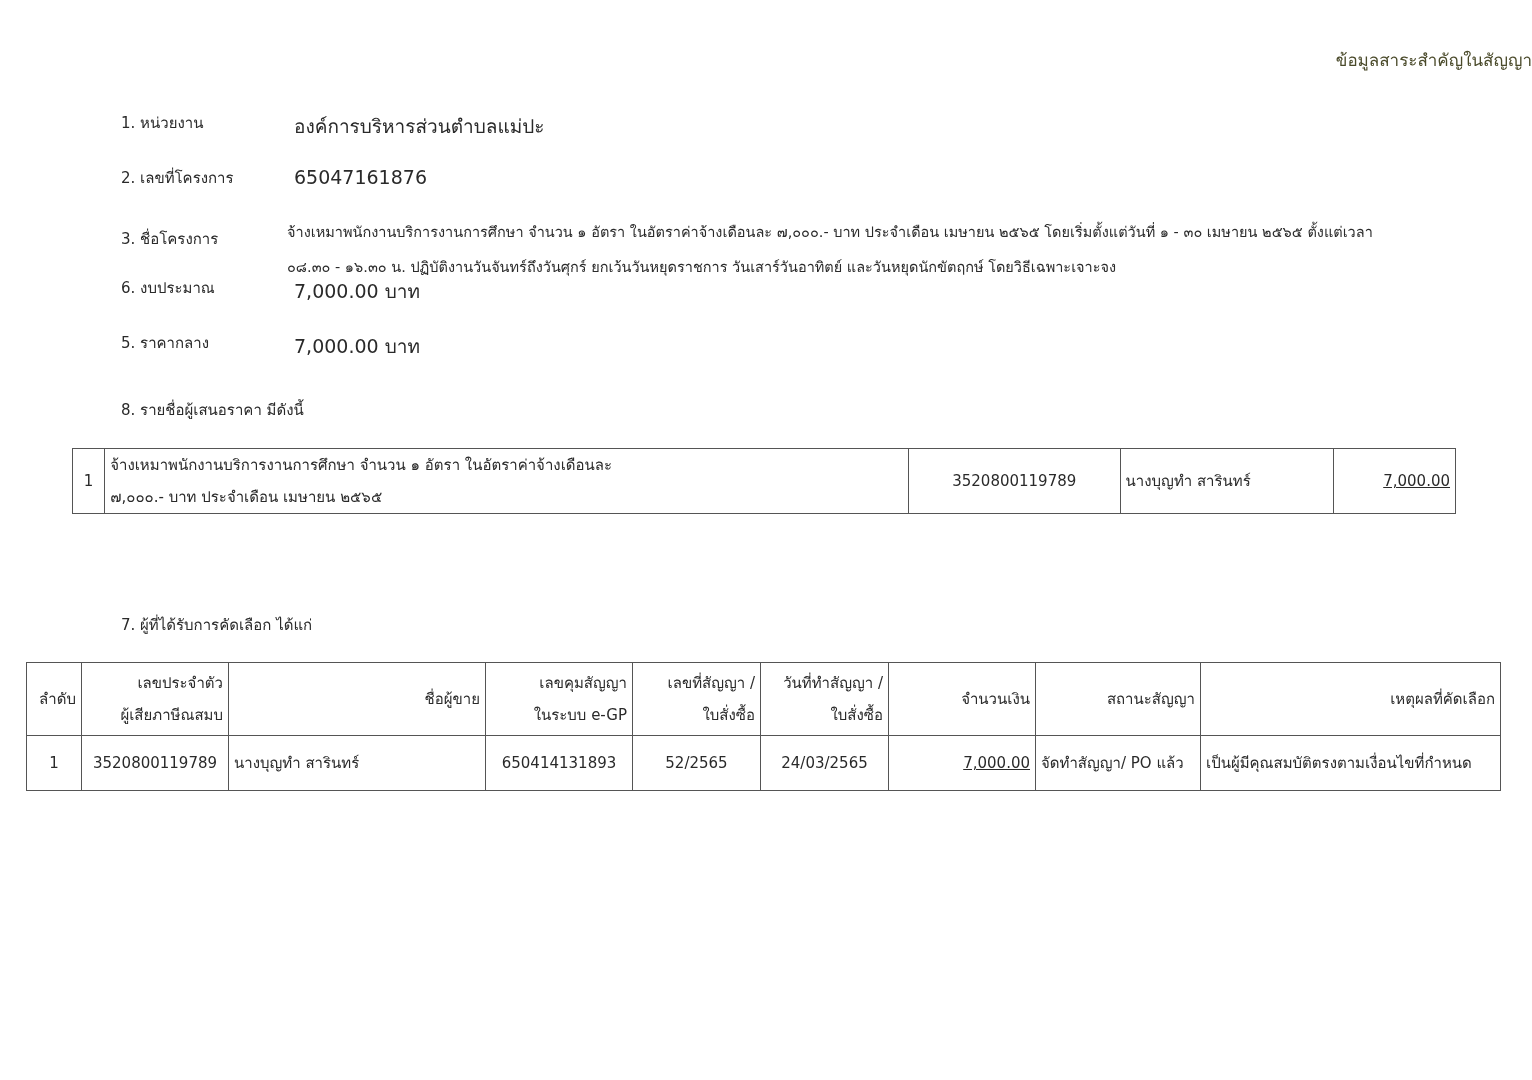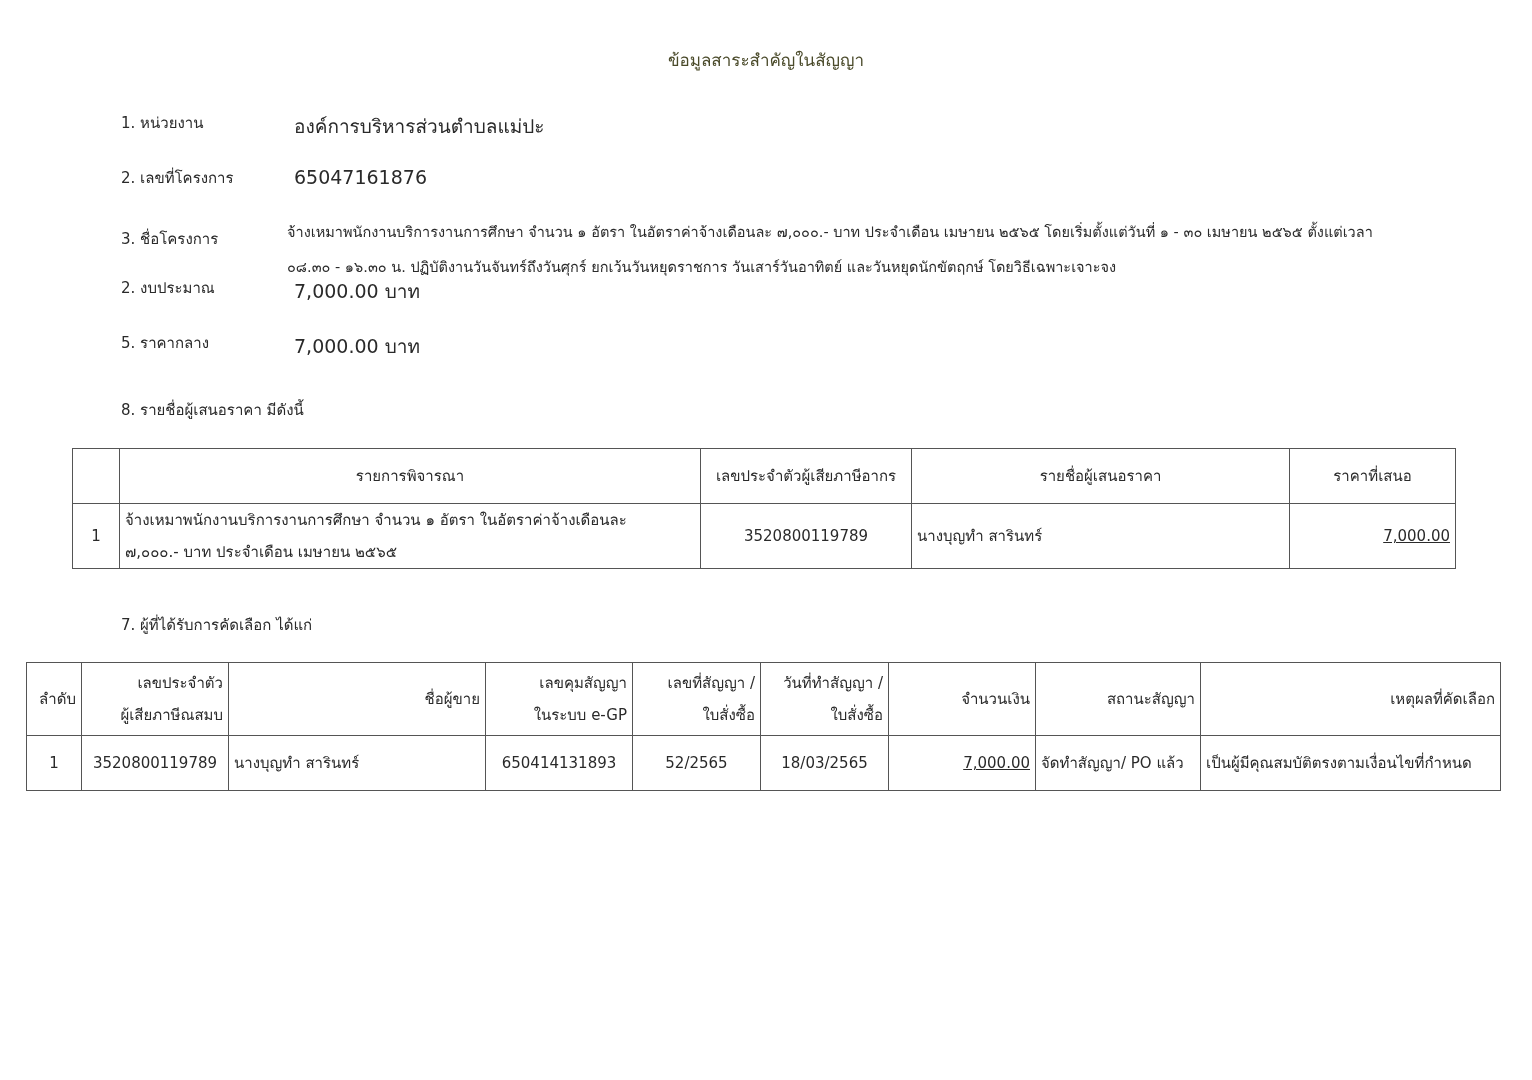--- a/index.html
+++ b/index.html
@@ -2,21 +2,21 @@
 <html><head>
 <meta charset="utf-8">
 <style>
   html, body { margin: 0; padding: 0; }
   body {
     width: 1532px; height: 1080px; background: #ffffff; position: relative;
     font-family: "DejaVu Sans", "Liberation Sans", sans-serif;
     color: #2a2a2a; overflow: hidden;
   }
   .abs { position: absolute; white-space: nowrap; }
-  .title { left: 0; width: 1532px; top: 46px; text-align: center; font-size: 17px; color: #4a4a2a; }
+  .title { left: 0; width: 1532px; top: 46px; text-align: right; font-size: 17px; color: #4a4a2a; }
   .lbl { left: 121px; font-size: 15px; }
   .val { left: 294px; font-size: 19px; }
   .desc { left: 287px; font-size: 14.5px; line-height: 36px; }
   table { border-collapse: collapse; position: absolute; font-size: 15px; }
   td, th { border: 1.5px solid #555; font-weight: normal; padding: 0 5px; }
   .t1 { left: 72px; top: 448px; width: 1384px; }
   .t1 th { height: 54px; text-align: center; }
   .t1 td { height: 64px; }
   .t2 { left: 26px; top: 662px; width: 1475px; }
   .t2 th { height: 72px; text-align: right; line-height: 32px; }
@@ -34,37 +34,30 @@
 <div class="abs lbl" style="top:111px">1. หน่วยงาน</div>
 <div class="abs val" style="top:111px">องค์การบริหารส่วนตำบลแม่ปะ</div>
 
 <div class="abs lbl" style="top:166px">2. เลขที่โครงการ</div>
 <div class="abs val" style="top:166px">65047161876</div>
 
 <div class="abs lbl" style="top:227px">3. ชื่อโครงการ</div>
 <div class="abs desc" style="top:214px">จ้างเหมาพนักงานบริการงานการศึกษา จำนวน ๑ อัตรา ในอัตราค่าจ้างเดือนละ ๗,๐๐๐.- บาท ประจำเดือน เมษายน ๒๕๖๕ โดยเริ่มตั้งแต่วันที่ ๑ - ๓๐ เมษายน ๒๕๖๕  ตั้งแต่เวลา</div>
 <div class="abs desc" style="top:249px">๐๘.๓๐ - ๑๖.๓๐ น. ปฏิบัติงานวันจันทร์ถึงวันศุกร์ ยกเว้นวันหยุดราชการ วันเสาร์วันอาทิตย์ และวันหยุดนักขัตฤกษ์ โดยวิธีเฉพาะเจาะจง</div>
 
-<div class="abs lbl" style="top:276px">2. งบประมาณ</div>
+<div class="abs lbl" style="top:276px">6. งบประมาณ</div>
 <div class="abs val" style="top:276px">7,000.00 บาท</div>
 
 <div class="abs lbl" style="top:331px">5. ราคากลาง</div>
 <div class="abs val" style="top:331px">7,000.00 บาท</div>
 
 <div class="abs lbl" style="top:398px">8. รายชื่อผู้เสนอราคา มีดังนี้</div>
 
 <table class="t1">
   <tbody>
-      <tr>
-    <th style="width:36px"></th>
-    <th style="width:570px">รายการพิจารณา</th>
-    <th style="width:200px">เลขประจำตัวผู้เสียภาษีอากร</th>
-    <th style="width:367px">รายชื่อผู้เสนอราคา</th>
-    <th>ราคาที่เสนอ</th>
-  </tr>
   <tr>
     <td class="c">1</td>
     <td class="l itemtext">
       <div>จ้างเหมาพนักงานบริการงานการศึกษา จำนวน  ๑  อัตรา  ในอัตราค่าจ้างเดือนละ</div>
       <div>๗,๐๐๐.- บาท ประจำเดือน เมษายน  ๒๕๖๕</div>
     </td>
     <td class="c">3520800119789</td>
     <td class="l">นางบุญทำ  สารินทร์</td>
     <td class="r">7,000.00</td>
   </tr>
@@ -107,19 +100,19 @@
     <th>
           <div>เหตุผลที่คัดเลือก</div>
         </th>
   </tr>
   <tr>
     <td class="c">1</td>
     <td class="c">3520800119789</td>
     <td class="l">นางบุญทำ  สารินทร์</td>
     <td class="c">650414131893</td>
     <td class="c">52/2565</td>
-    <td class="c">18/03/2565</td>
+    <td class="c">24/03/2565</td>
     <td class="r">7,000.00</td>
     <td class="l">จัดทำสัญญา/ PO แล้ว</td>
     <td class="l">เป็นผู้มีคุณสมบัติตรงตามเงื่อนไขที่กำหนด</td>
   </tr>
 </tbody>
   </table>
 
 </body></html>

